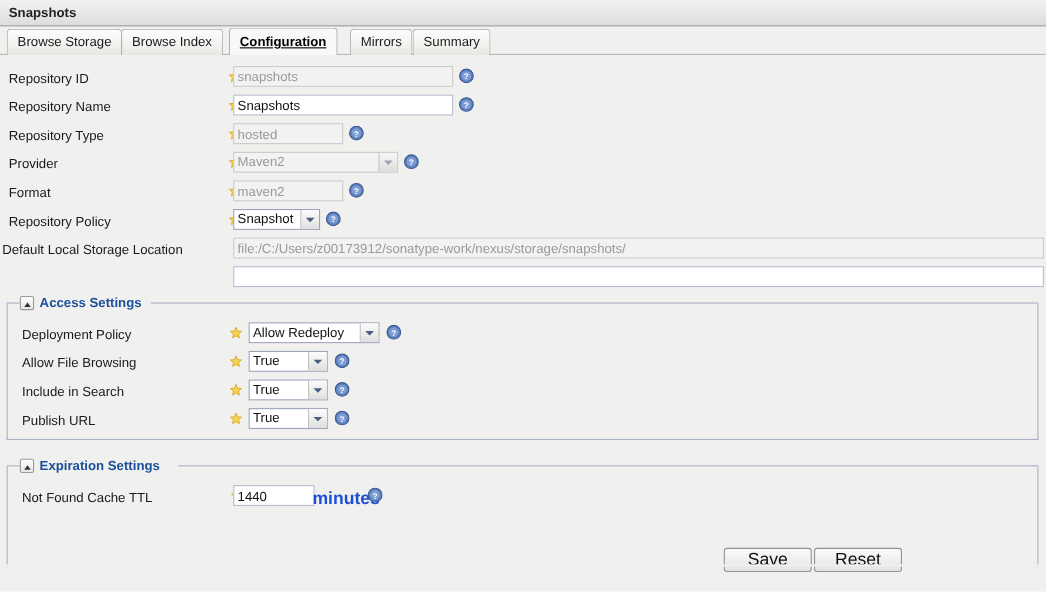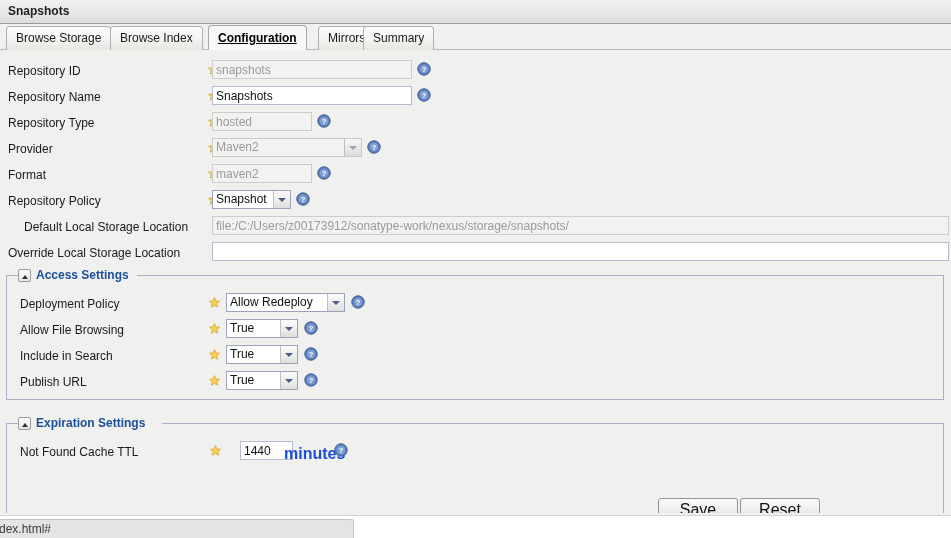--- a/index.html
+++ b/index.html
@@ -335,21 +335,21 @@
 
   <div class="titlebar">
     <div class="title-text">Snapshots</div>
   </div>
 
   <div class="tabstrip">
     <div class="tab" style="left:6px;"><span>Browse Storage</span></div>
     <div class="tab" style="left:110px;"><span>Browse Index</span></div>
     <div class="tab active" style="left:208px;"><span>Configuration</span></div>
     <div class="tab" style="left:318px;"><span>Mirrors</span></div>
-    <div class="tab" style="left:363px;"><span>Summary</span></div>
+    <div class="tab" style="left:375px;"><span>Summary</span></div>
   </div>
 
   <div class="pane">
 
     <div class="row" style="top:10px;">
       <span class="lbl" style="left:8px;">Repository ID</span>
       <span class="star" style="left:208px;">
         <svg width="11" height="11" viewBox="0 0 11 11">
             <polygon points="5.5,0.5 6.9,3.9 10.5,4.2 7.8,6.6 8.6,10.2 5.5,8.3 2.4,10.2 3.2,6.6 0.5,4.2 4.1,3.9" fill="#f7d154" stroke="#d4a017" stroke-width="0.7"></polygon>
           </svg>
@@ -449,26 +449,25 @@
       <span class="help" style="left:296px;">
         <svg width="14" height="14" viewBox="0 0 14 14">
             <circle cx="7" cy="7" r="6.2" fill="#5c7fbd" stroke="#3c5a92" stroke-width="1"></circle>
             <circle cx="7" cy="7" r="4.3" fill="#7d9ed4"></circle>
             <text x="7" y="10.2" font-size="7.5" font-family="Liberation Sans, sans-serif" font-weight="bold" fill="#ffffff" text-anchor="middle">?</text>
           </svg>
       </span>
     </div>
 
     <div class="row" style="top:166px;">
-      <span class="lbl" style="left:24px;">Default Local Storage Location</span>
+      <span class="lbl" style="left:2px;">Default Local Storage Location</span>
       <input class="inp ro" style="left: 212px; width: 737px;" readonly="" value="file:/C:/Users/z00173912/sonatype-work/nexus/storage/snapshots/">
     </div>
 
     <div class="row" style="top:192px;">
-      <span class="lbl" style="left:8px;">Override Local Storage Location</span>
       <input class="inp" style="left: 212px; width: 737px;" value="">
     </div>
 
     <div class="fs" style="left:6px; top:226px; width:938px; height:124px;">
       <span class="fs-top-left"></span>
       <span class="fs-top-right" style="left:130px; right:-1px;"></span>
       <div class="fs-legend">
         <span class="fs-toggle"></span>
         <span class="fs-title">Access Settings</span>
       </div>
@@ -562,38 +561,35 @@
         <span class="fs-title">Expiration Settings</span>
       </div>
 
       <div class="row" style="top:17px;">
         <span class="lbl" style="left:13px;">Not Found Cache TTL</span>
         <span class="star" style="left:203px;">
           <svg width="11" height="11" viewBox="0 0 11 11">
               <polygon points="5.5,0.5 6.9,3.9 10.5,4.2 7.8,6.6 8.6,10.2 5.5,8.3 2.4,10.2 3.2,6.6 0.5,4.2 4.1,3.9" fill="#f7d154" stroke="#d4a017" stroke-width="0.7"></polygon>
             </svg>
         </span>
-        <input class="inp" style="left: 233px; width: 53px;" value="1440">
+        <input class="inp" style="left: 205px; width: 74px;" value="1440">
         <span class="unit" style="left:277px;">minutes</span>
         <span class="help" style="left:327px;">
           <svg width="14" height="14" viewBox="0 0 14 14">
               <circle cx="7" cy="7" r="6.2" fill="#5c7fbd" stroke="#3c5a92" stroke-width="1"></circle>
               <circle cx="7" cy="7" r="4.3" fill="#7d9ed4"></circle>
               <text x="7" y="10.2" font-size="7.5" font-family="Liberation Sans, sans-serif" font-weight="bold" fill="#ffffff" text-anchor="middle">?</text>
             </svg>
         </span>
       </div>
     </div>
 
   </div>
 
   <div class="btnbar">
     <button class="btn" style="left:658px; width:80px;">Save</button>
     <button class="btn" style="left:740px; width:80px;">Reset</button>
   </div>
 
   <div class="pane-bottom-edge"></div>
 
-  <div class="statusbar">
-    <div class="status-chip">dex.html#</div>
-  </div>
 
 </div>
 
 </body></html>

